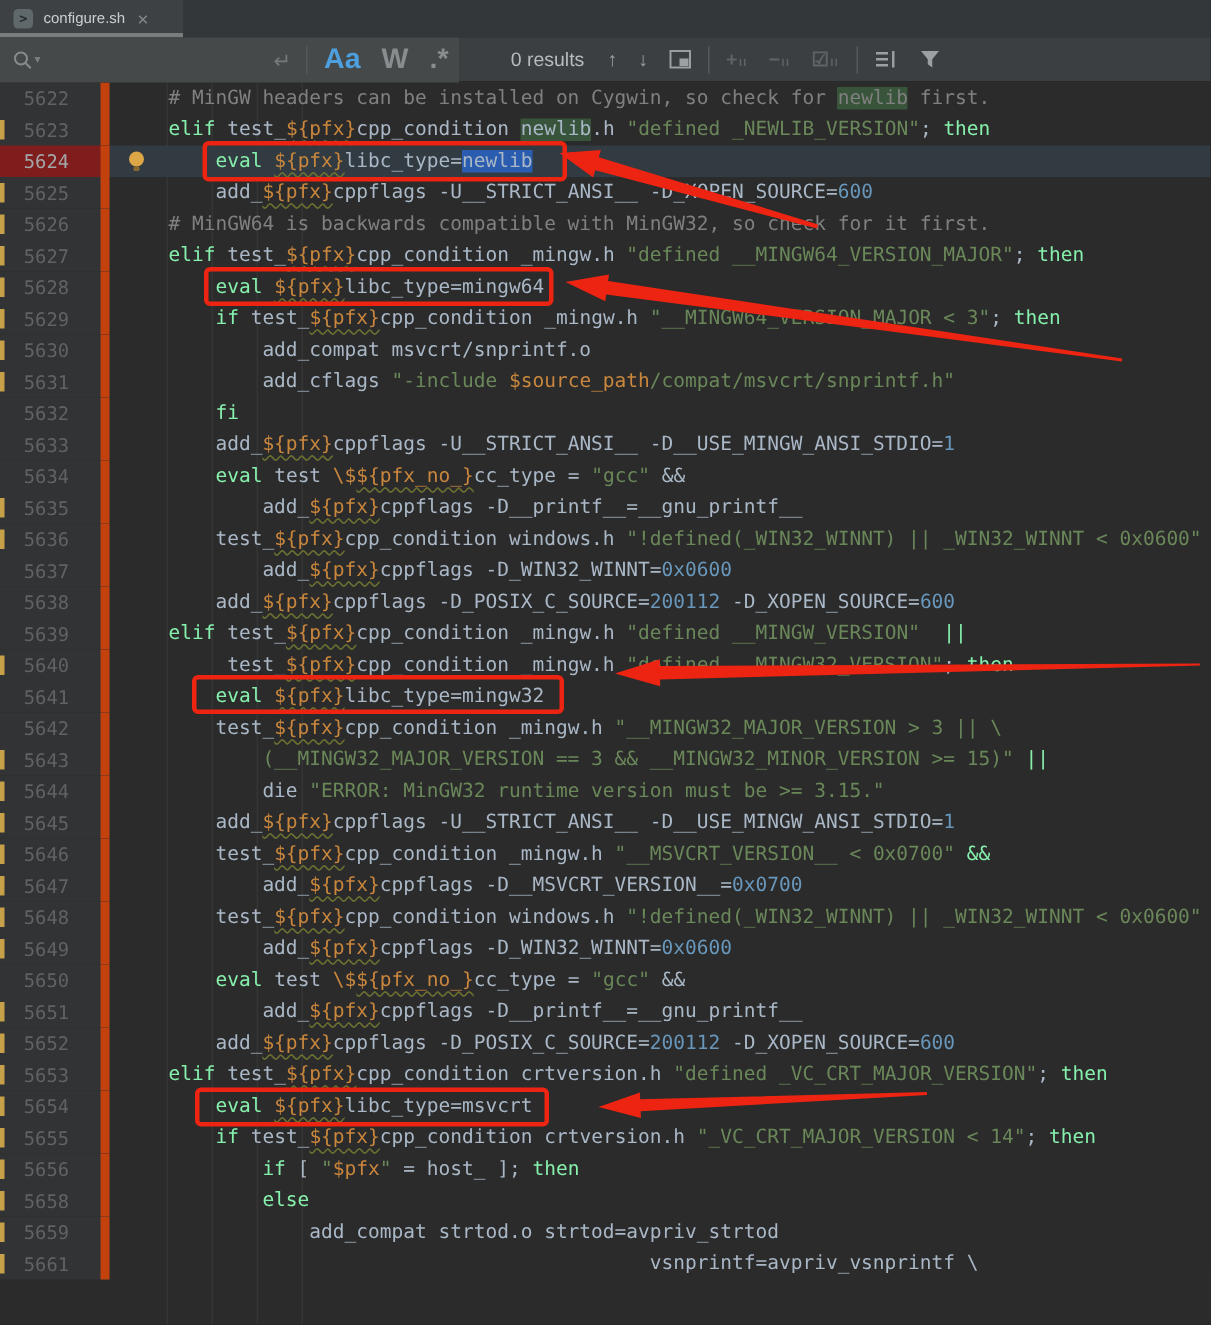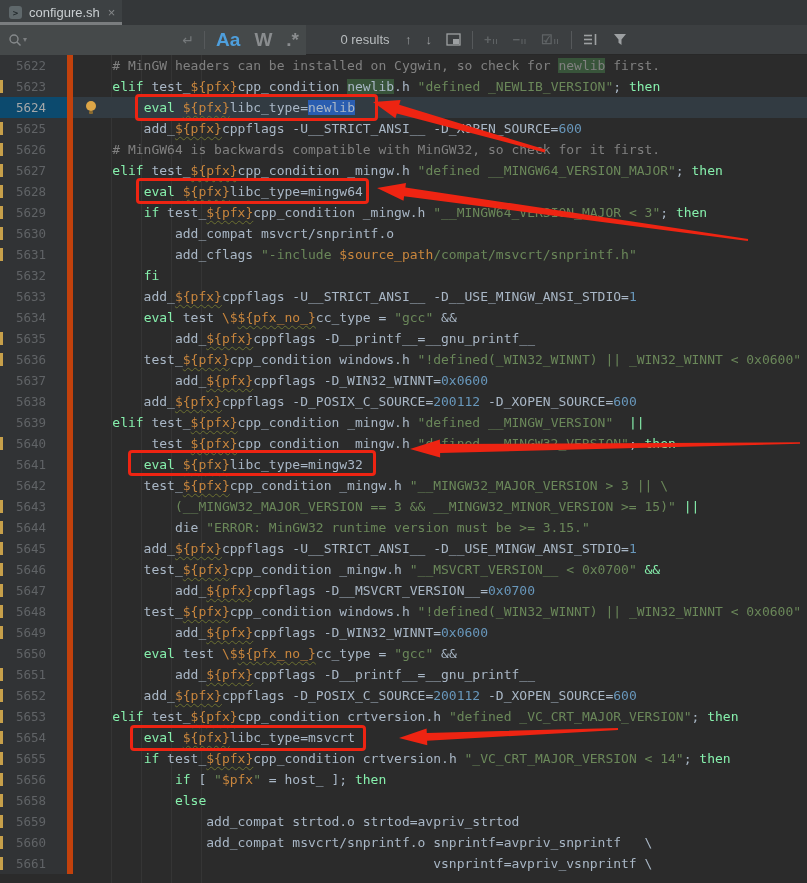--- a/index.html
+++ b/index.html
@@ -9,21 +9,21 @@
     -webkit-font-smoothing:antialiased;
   }
   
   .tabbar{position:absolute;left:0;top:0;width:807px;height:25px;background:#343739;}
   .tab{position:absolute;left:0;top:0;height:25px;width:122px;background:#3d4143;
        display:flex;align-items:center;padding-left:9px;box-sizing:border-box;}
   .tab-underline{position:absolute;left:0;top:22px;width:122px;height:3px;background:#7a7d7f;}
   .tabicon{width:13px;height:13px;border-radius:3px;background:#5f686b;color:#22292c;
            font-family:"DejaVu Sans Mono",monospace;font-size:9px;font-weight:700;
            display:flex;align-items:center;justify-content:center;margin-right:7px;}
-  .tabtitle{color:#c9ced1;font-size:13px;}
+  .tabtitle{color:#c9ced1;font-size:10px;}
   .tabclose{color:#85888a;font-size:13px;margin-left:8px;cursor:pointer;}
   
   .findbar{position:absolute;left:0;top:25px;width:807px;height:30px;background:#3c3f41;
            display:flex;align-items:center;border-bottom:1px solid #282828;box-sizing:border-box;}
   .ffield{width:306px;height:30px;background:#45494a;display:flex;align-items:center;
           padding-left:8px;box-sizing:border-box;flex:none;}
   .fsearch{display:flex;align-items:center;color:#868a8c;flex:none;}
   .fsearch .caret{font-size:8px;margin-left:1px;color:#7b7e80;}
   .finput{flex:1;background:transparent;border:none;outline:none;color:#bbbfc2;
           font-size:13px;min-width:10px;height:26px;}
@@ -42,21 +42,21 @@
   .editor{position:absolute;left:0;top:55px;width:807px;height:828px;overflow:hidden;
           font-family:"DejaVu Sans Mono",monospace;font-size:13px;line-height:21px;}
   .iguide{position:absolute;top:0;bottom:0;width:1px;background:rgba(255,255,255,0.05);}
   .row{position:relative;display:flex;height:21px;}
   .gut{width:73px;flex:none;background:#313335;border-right:6px solid #c2410c;
        box-sizing:border-box;display:flex;}
   .num{width:46px;text-align:right;color:#606366;font-size:12.5px;flex:none;cursor:pointer;}
   .vcs{position:absolute;left:0;top:4px;width:3px;height:13px;background:#c7a04a;}
   .cl{white-space:pre;padding-left:8px;color:#a9b7c6;}
   .row.caret{background:#323b42;}
-  .row.caret .gut{background:#0c4a6e;}
+  .row.caret .gut{background:#7f1d1d;}
   .row.caret .num{color:#a4a7a9;}
   .bulb{position:absolute;left:84px;top:3px;}
   .pln{color:#a9b7c6;}
   .kw{color:#86efac;}
   .str{color:#6a8759;}
   .num2{color:#6897bb;}
   .cmt{color:#808080;}
   .var,.vr2{color:#c9863d;}
   .var{text-decoration:underline;text-decoration-style:wavy;text-decoration-color:#6b7030;
        text-decoration-thickness:1px;text-underline-offset:3px;}
@@ -385,27 +385,20 @@
     <div class="row">
       <span class="vcs"></span>
       <span class="gut">
         <span class="num">5659</span>
       </span>
       <span class="cl"><span class="pln">                add_compat strtod.o strtod=avpriv_strtod</span></span>
     </div>
     <div class="row">
       <span class="vcs"></span>
       <span class="gut">
-        <span class="num">5660</span>
-      </span>
-      <span class="cl"><span class="pln">                add_compat msvcrt/snprintf.o snprintf=avpriv_snprintf   \</span></span>
-    </div>
-    <div class="row">
-      <span class="vcs"></span>
-      <span class="gut">
         <span class="num">5661</span>
       </span>
       <span class="cl"><span class="pln">                                             vsnprintf=avpriv_vsnprintf \</span></span>
     </div>
   </div>
 
 <div class="overlay" id="ov">
   <svg id="arrowsvg" width="807" height="883" viewBox="0 0 807 883" style="position:absolute;left:0;top:0">
       <polygon points="373.0,102.0 395.4,118.3 396.8,113.5 544.6,152.4 545.4,149.6 399.2,104.8 400.6,100.0" fill="#ee2412"></polygon>
       <polygon points="377.0,188.0 403.5,200.8 404.1,196.3 747.9,241.0 748.1,239.0 405.4,187.4 406.0,183.0" fill="#ee2412"></polygon>

